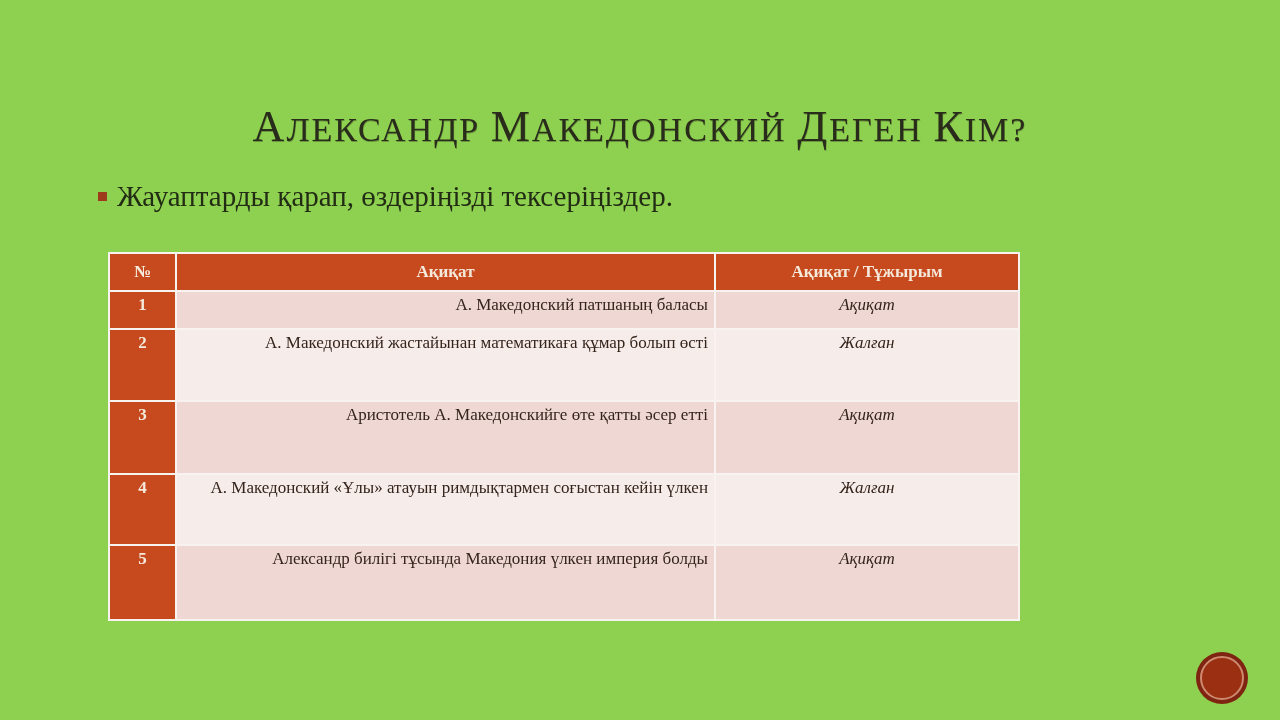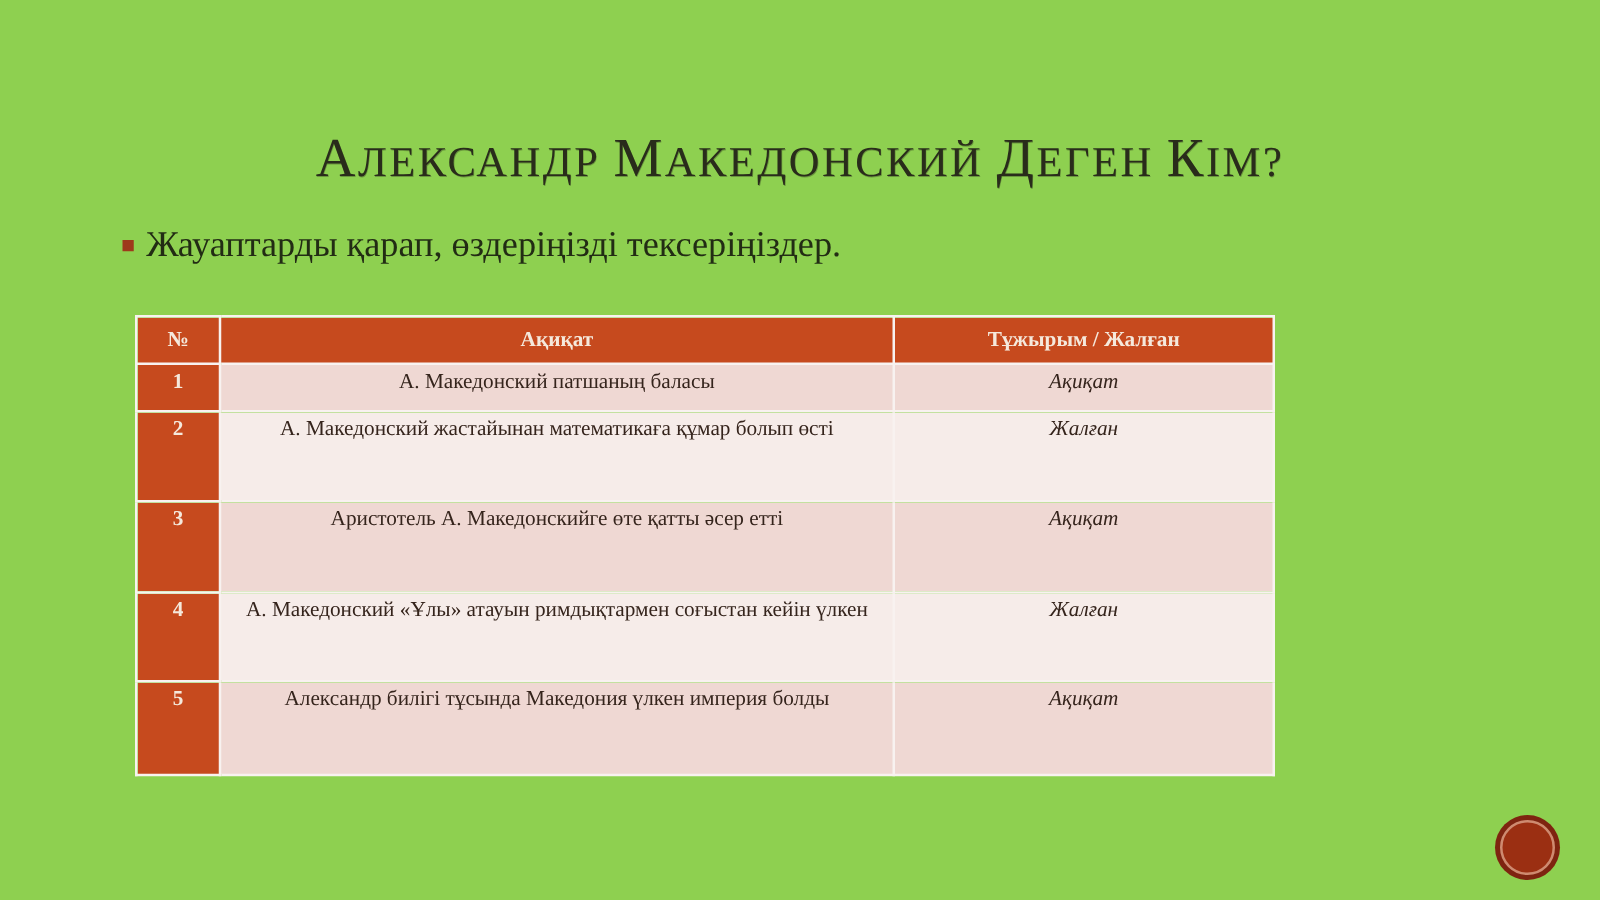--- a/index.html
+++ b/index.html
@@ -80,21 +80,21 @@
     vertical-align: middle;
     height: 38px;
   }
   .num-cell {
     background: var(--accent-orange);
     color: var(--header-text-color);
     font-weight: bold;
     text-align: center;
   }
   .statement-cell {
-    text-align: center;
+    text-align: right;
     color: var(--body-text-color);
   }
   .answer-cell {
     text-align: center;
     color: var(--body-text-color);
     font-style: italic;
   }
   tbody tr:nth-child(odd) .statement-cell,
   tbody tr:nth-child(odd) .answer-cell { background: var(--row-odd-bg); }
   tbody tr:nth-child(even) .statement-cell,
@@ -137,21 +137,21 @@
   <table class="quiz-table">
     <colgroup>
       <col style="width:67px">
       <col style="width:539px">
       <col style="width:304px">
     </colgroup>
     <thead>
       <tr>
         <th>№</th>
         <th>Ақиқат</th>
-        <th>Тұжырым / Жалған</th>
+        <th>Ақиқат / Тұжырым</th>
       </tr>
     </thead>
     <tbody>
       <tr>
         <td class="num-cell">1</td>
         <td class="statement-cell">А. Македонский патшаның баласы</td>
         <td class="answer-cell">Ақиқат</td>
       </tr>
       <tr>
         <td class="num-cell">2</td>

